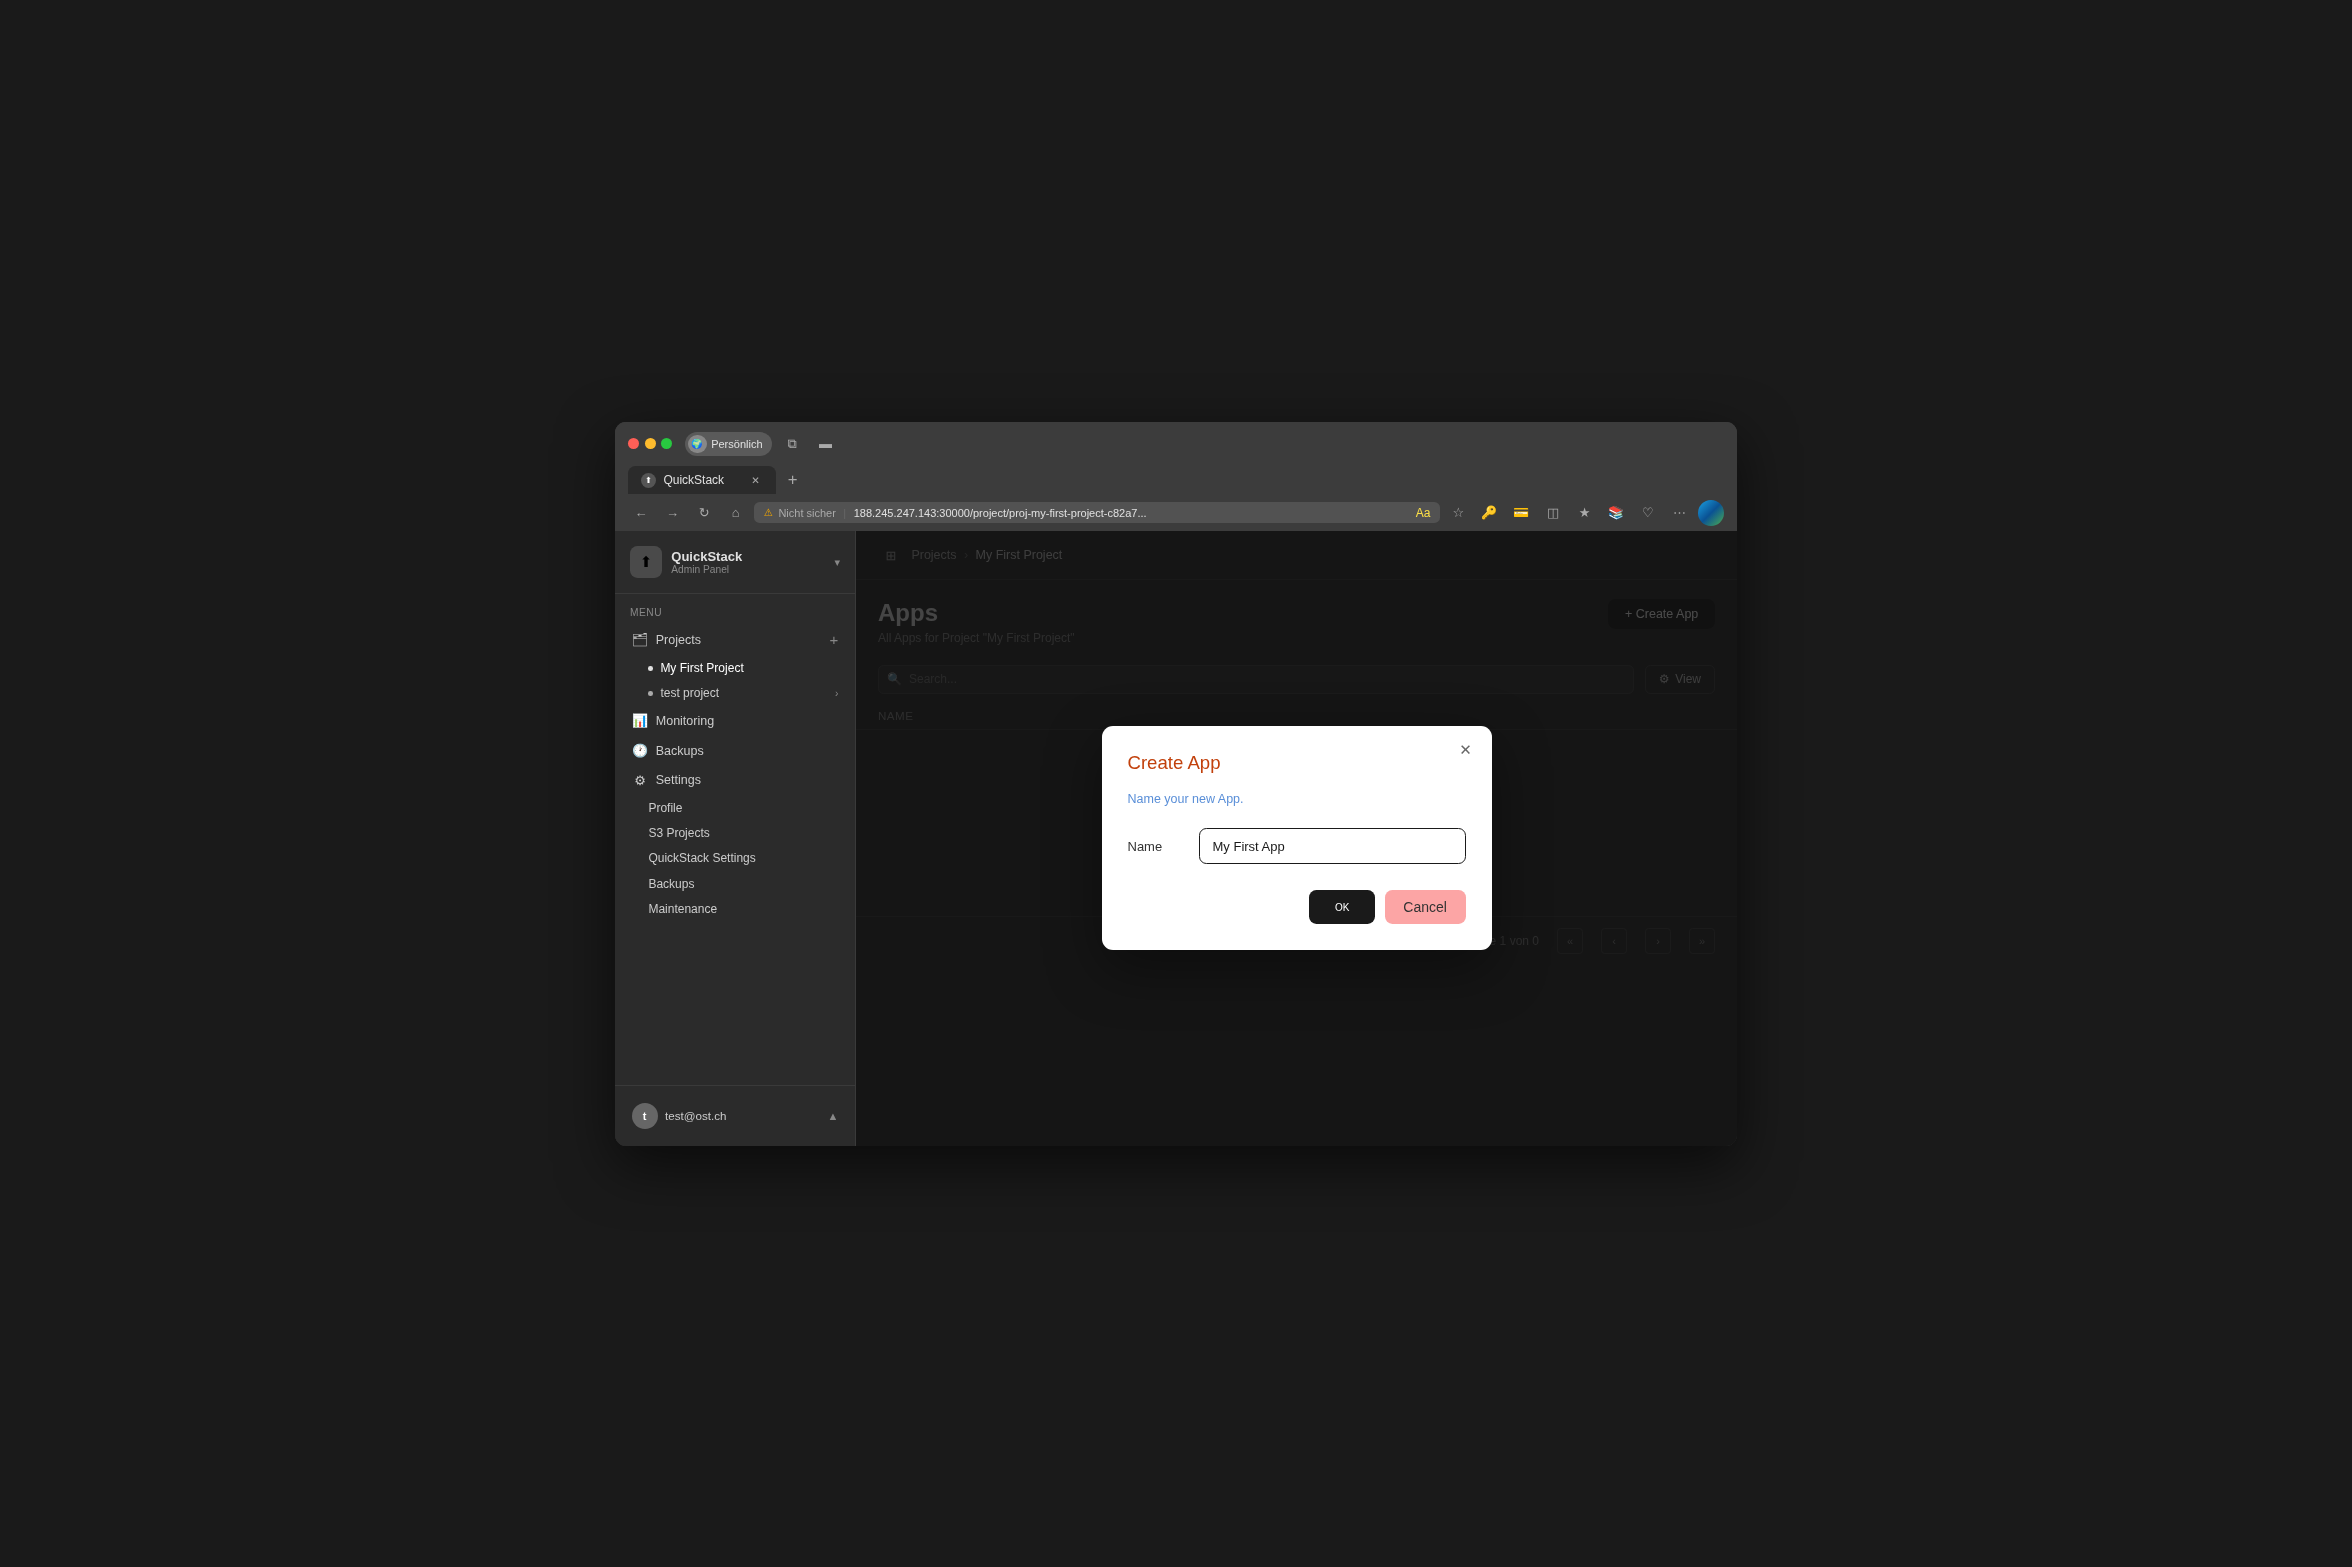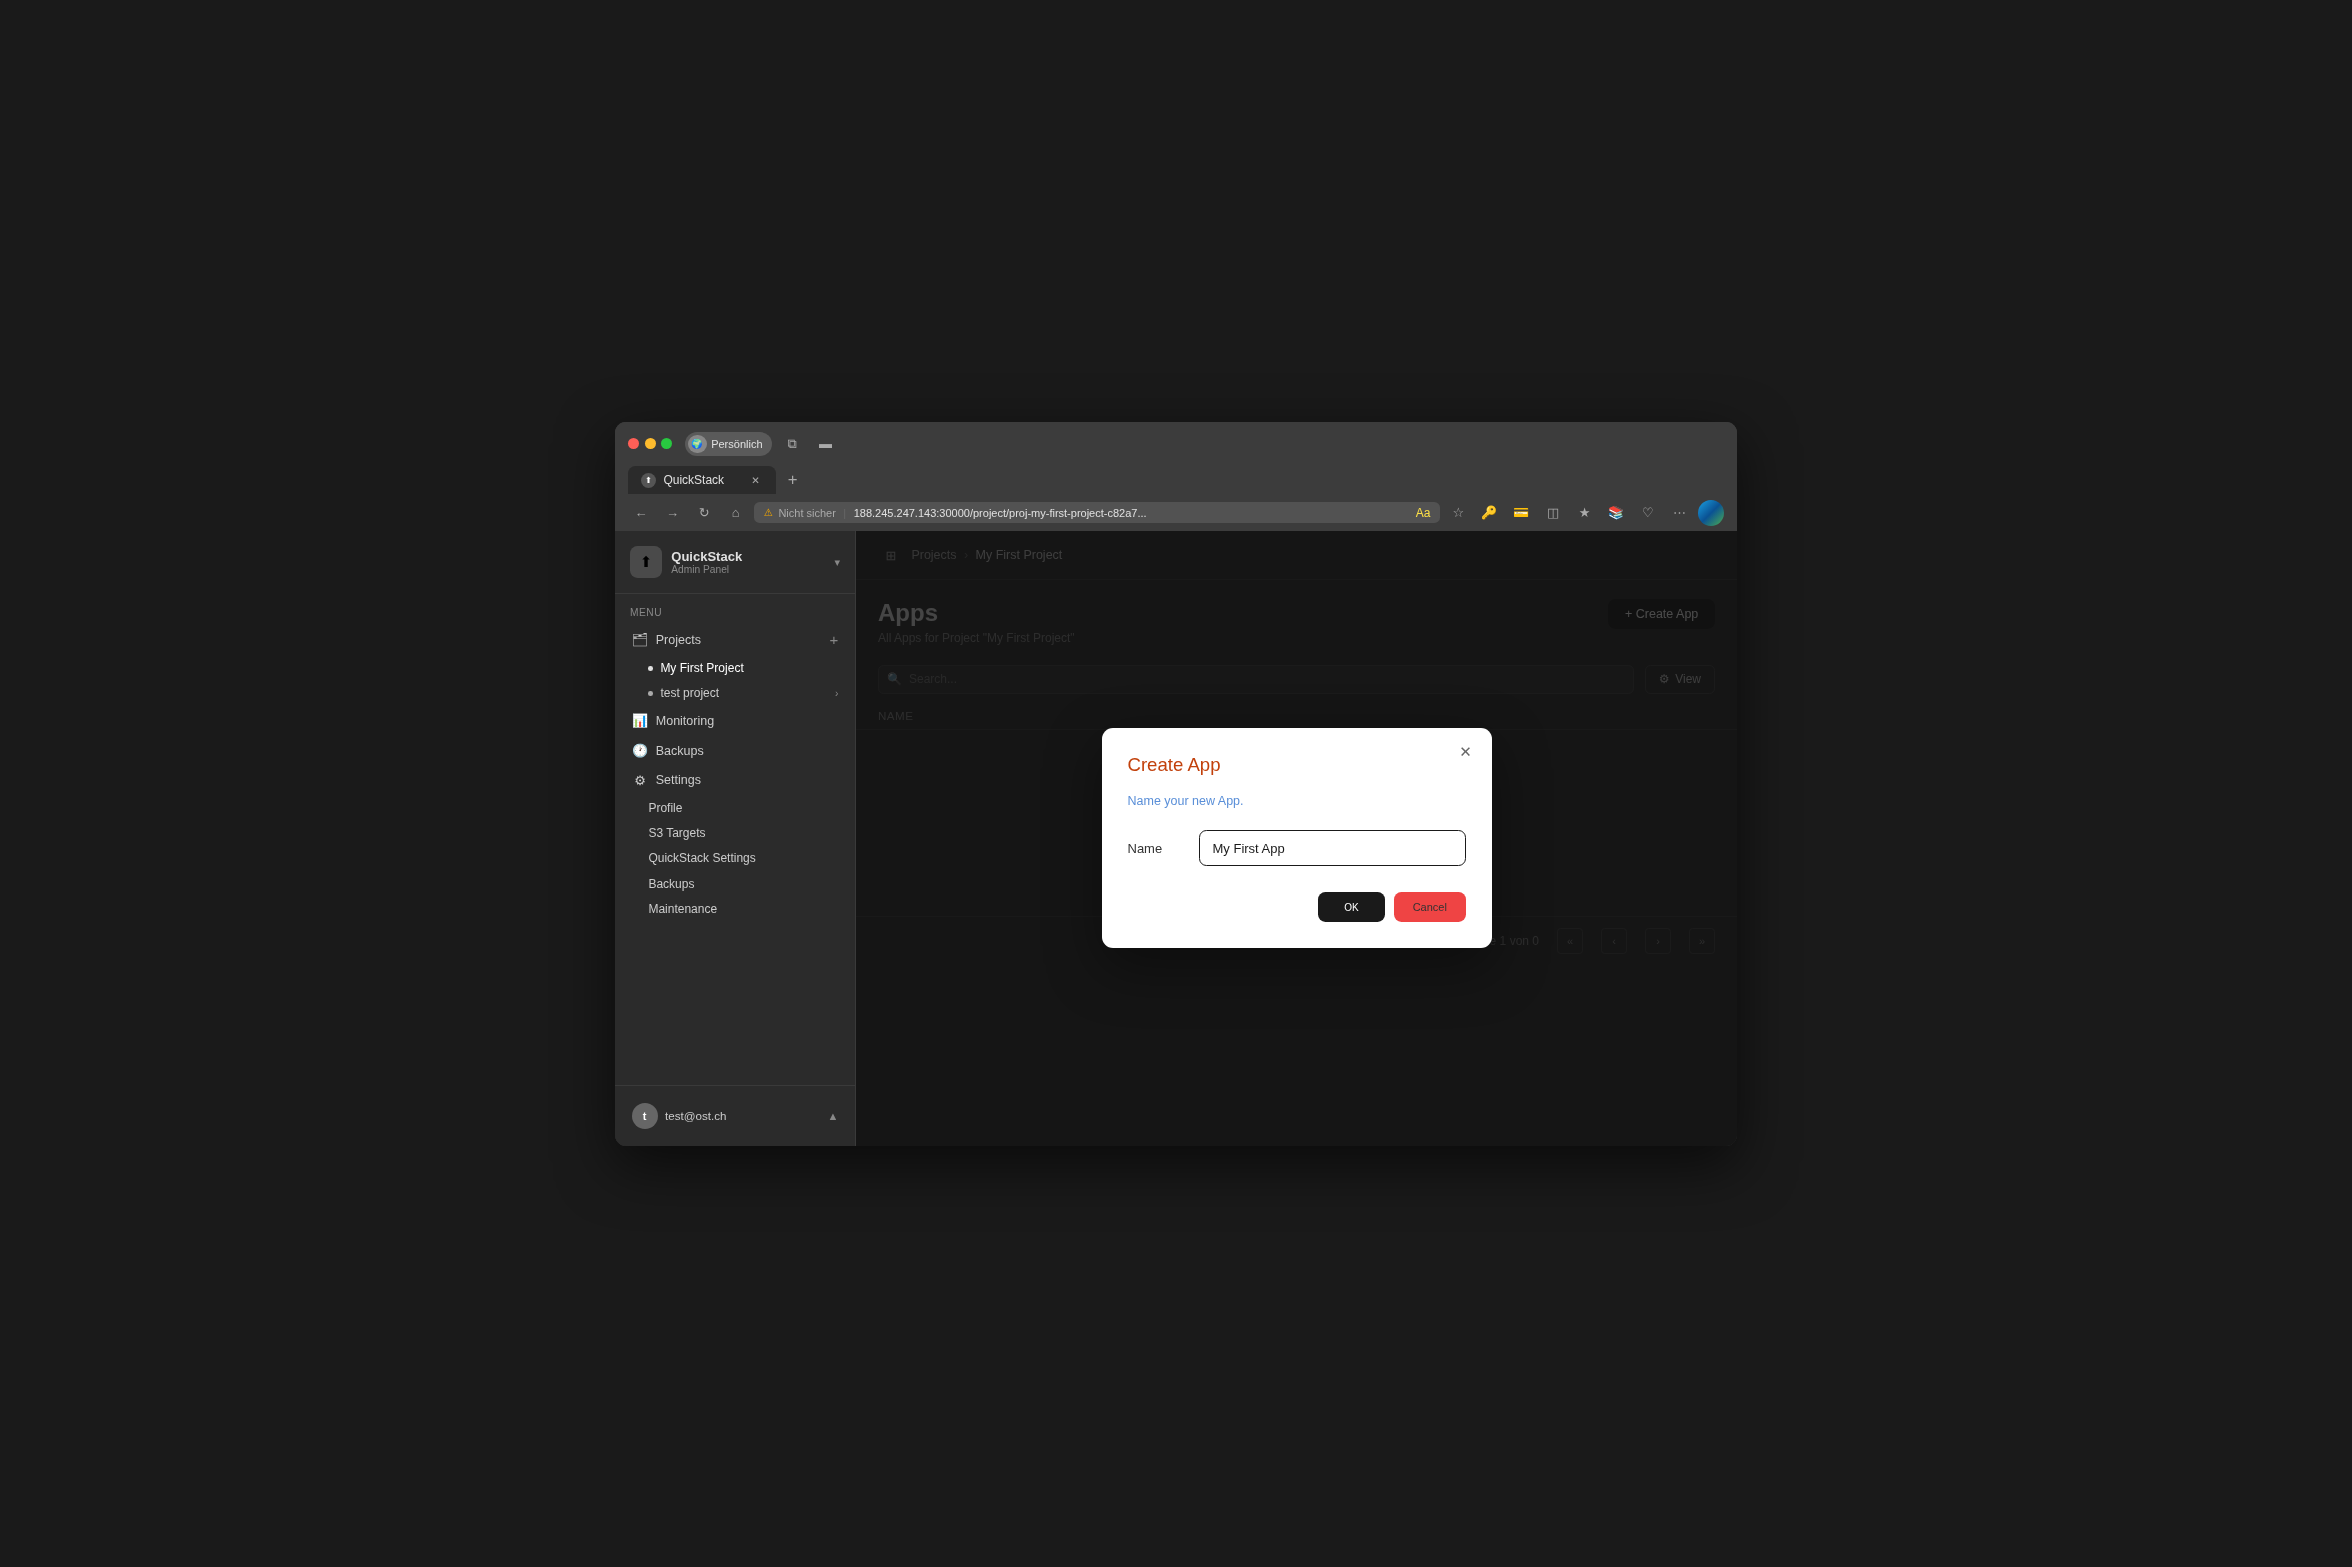--- a/index.html
+++ b/index.html
@@ -595,26 +595,26 @@
       color: white;
       border: none;
       padding: 9.3px 26px;
       border-radius: 7.4px;
       font-size: 10px;
       font-weight: 500;
       cursor: pointer;
     }
 
     .modal-cancel-btn {
-      background: #ef4444;
+      background: #fca5a5;
       color: #333;
       border: none;
       padding: 9.3px 18.6px;
       border-radius: 7.4px;
-      font-size: 11px;
+      font-size: 14px;
       cursor: pointer;
     }
   </style>
 </head>
 <body>
 
 <div class="browser-window">
 
   <div class="browser-chrome">
     <div class="title-bar">
@@ -707,21 +707,21 @@
 
         <div class="sidebar-item">
           <span class="sidebar-item-icon">⚙</span>
           <span>Settings</span>
         </div>
 
         <div class="sidebar-sub-item">
           <span>Profile</span>
         </div>
         <div class="sidebar-sub-item">
-          <span>S3 Targets</span>
+          <span>S3 Projects</span>
         </div>
         <div class="sidebar-sub-item">
           <span>QuickStack Settings</span>
         </div>
         <div class="sidebar-sub-item">
           <span>Backups</span>
         </div>
         <div class="sidebar-sub-item">
           <span>Maintenance</span>
         </div>

